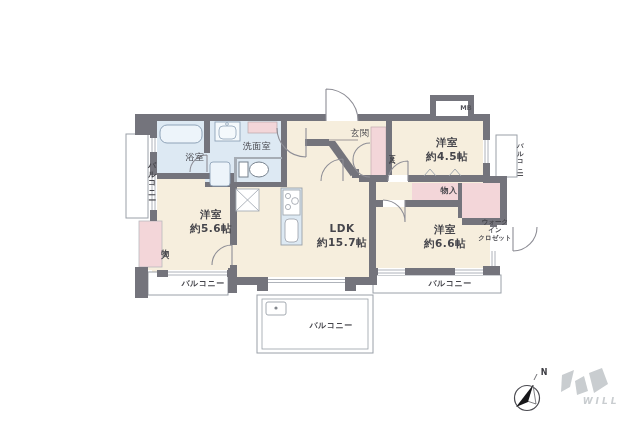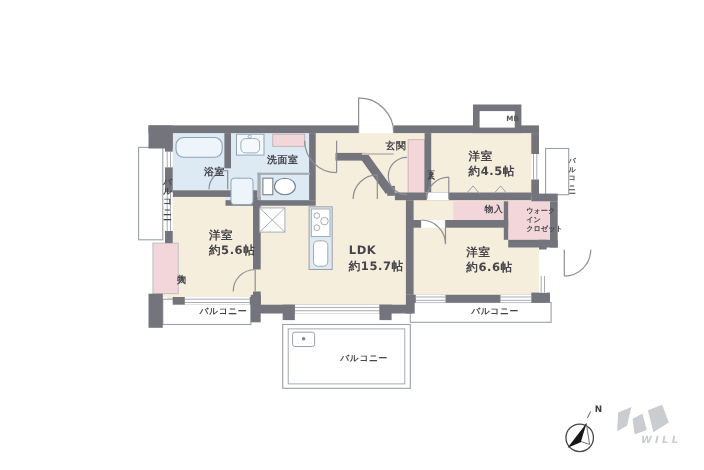--- a/index.html
+++ b/index.html
@@ -1,25 +1,25 @@
 <!DOCTYPE html>
 <html><head>
 <meta charset="utf-8">
 <style>
   html,body{margin:0;padding:0;background:#ffffff;}
   .stage{position:relative;width:640px;height:427px;background:#ffffff;overflow:hidden;
          font-family:"DejaVu Sans",sans-serif;}
   .stage svg{position:absolute;left:0;top:0;}
-  .lbl{position:absolute;transform:translate(-50%,-50%);white-space:pre-line;text-align:left;
+  .lbl{position:absolute;transform:translate(-50%,-50%);white-space:pre-line;text-align:center;
        color:#45454b;font-size:10.5px;line-height:1.3;letter-spacing:0.5px;font-weight:600;padding-left:28px;}
-  .lbl.med{font-size:9px;font-weight:700;}
+  .lbl.med{font-size:9px;font-weight:400;}
   .lbl.sm{font-size:8px;font-weight:600;}
   .lbl.xs{font-size:6.5px;font-weight:600;letter-spacing:0;}
   .lbl.v{writing-mode:vertical-rl;text-orientation:upright;letter-spacing:1px;}
-  .lbl.wic{font-size:6.5px;line-height:1.25;letter-spacing:0;}
+  .lbl.wic{font-size:6.5px;line-height:1.25;letter-spacing:0;margin-top:30px;}
   .lbl.mb{font-size:6.5px;color:#55555c;letter-spacing:0;}
   .lbl.logo{color:#c9cdd0;font-size:9px;font-weight:bold;letter-spacing:3px;font-style:italic;}
   .lbl.north{font-size:8px;color:#3c3c42;letter-spacing:0;}
 </style>
 </head>
 <body>
 
 <div class="stage">
 
 <svg width="640" height="427" viewBox="0 0 640 427">

